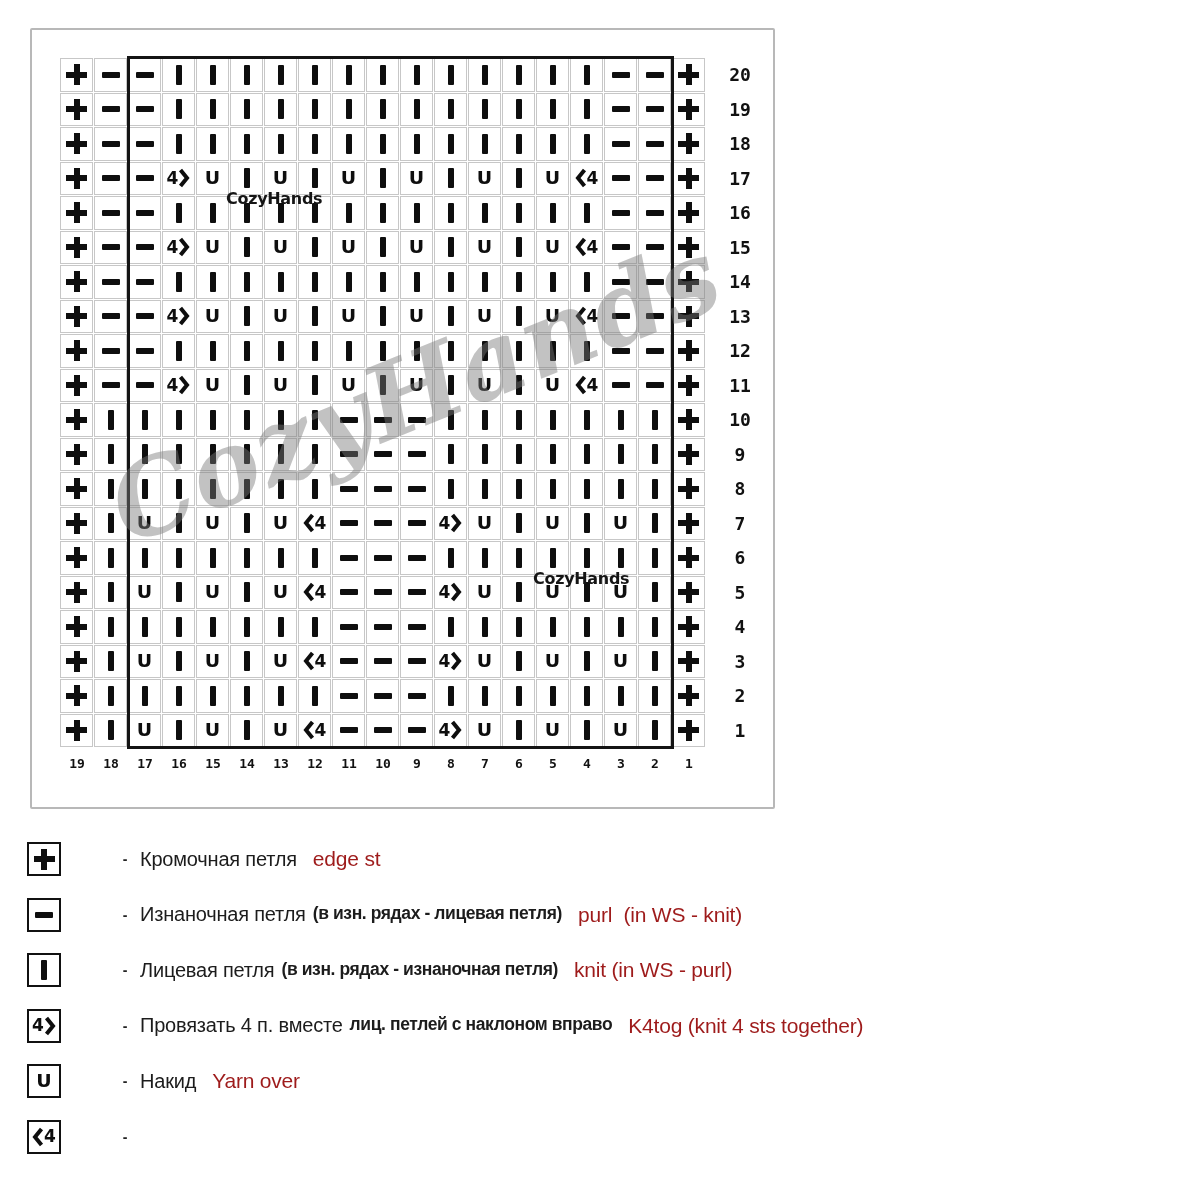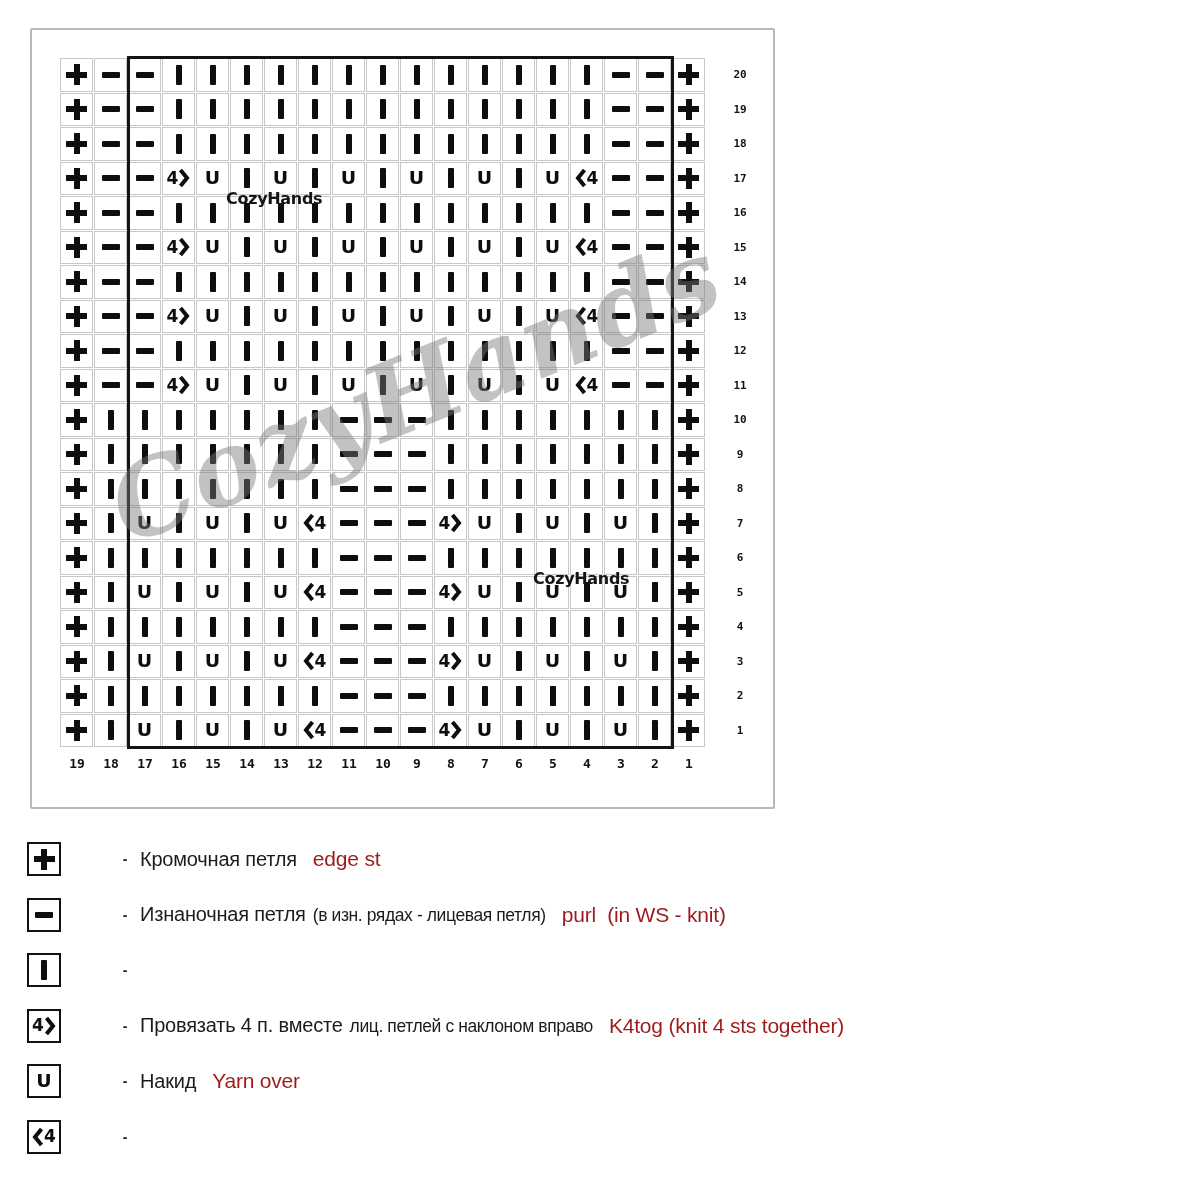--- a/index.html
+++ b/index.html
@@ -26,21 +26,21 @@
   .s-plus::after{content:"";position:absolute;left:7.5px;top:0;width:6px;height:21px;background:#0e0e0e;}
   .s-yo{font-family:"DejaVu Sans",sans-serif;font-weight:bold;font-size:19px;color:#0e0e0e;transform:scaleY(0.92);line-height:1;}
   .s-dec{display:flex;align-items:center;line-height:1;}
   .s-four{font-family:"DejaVu Sans",sans-serif;font-weight:bold;font-size:17px;color:#0e0e0e;}
   .repeat-box{
     position:absolute;left:95px;top:26px;width:547px;height:693px;
     border:3px solid #141414;box-sizing:border-box;pointer-events:none;
   }
   .rnum{
     position:absolute;left:690px;width:36px;height:34.5px;line-height:34.5px;
-    text-align:center;font-family:"DejaVu Sans Mono",monospace;font-weight:bold;font-size:11px;color:#111;
+    text-align:center;font-family:"DejaVu Sans Mono",monospace;font-weight:bold;font-size:18px;color:#111;
   }
   .col-numbers{position:absolute;left:28px;top:726px;height:20px;width:660px;}
   .cnum{
     position:absolute;top:0;width:34px;text-align:center;
     font-family:"DejaVu Sans Mono",monospace;font-weight:bold;font-size:13px;color:#111;
   }
   .watermark-big{
     position:absolute;left:53px;top:300px;width:660px;text-align:center;white-space:nowrap;
     font-family:"DejaVu Serif",serif;font-style:italic;font-weight:bold;font-size:103px;
     color:#7a7a7a;opacity:0.45;transform:rotate(-22deg);letter-spacing:1px;pointer-events:none;
@@ -55,23 +55,23 @@
   .legend{position:absolute;left:27px;top:842px;}
   .legend-item{display:flex;align-items:center;height:34px;margin-bottom:21.5px;}
   .legend-box{
     box-sizing:border-box;width:34px;height:34px;flex:0 0 34px;border:2px solid #111;
     display:flex;align-items:center;justify-content:center;background:#fff;
   }
   .legend-sep{
     margin-left:57px;margin-right:8px;width:14px;text-align:center;
     font-weight:bold;font-size:14px;color:#222;
   }
-  .legend-ru{display:flex;align-items:flex-end;white-space:nowrap;}
+  .legend-ru{display:flex;align-items:flex-start;white-space:nowrap;}
   .ru1{font-size:20px;color:#1c1c1c;letter-spacing:-0.2px;}
-  .ru2{font-size:17.5px;font-weight:normal;color:#1c1c1c;margin-left:7px;letter-spacing:-0.4px;}
+  .ru2{font-size:17.5px;font-weight:bold;color:#1c1c1c;margin-left:7px;letter-spacing:-0.4px;}
   .legend-en{font-size:21px;color:#9e1b1b;margin-left:16px;white-space:pre;letter-spacing:-0.2px;}
 </style>
 </head>
 <body>
 
 <div class="chart-panel">
   <div class="grid" id="grid">
       <div class="grow">
         <div class="cell">
           <div class="s-plus"></div>
@@ -1402,20 +1402,25 @@
         <span class="ru1">Изнаночная петля</span>
         <span class="ru2">(в изн. рядах - лицевая петля)</span>
       </div>
       <div class="legend-en">purl  (in WS - knit)</div>
     </div>
     <div class="legend-item">
       <div class="legend-box">
         <div class="s-knit"></div>
       </div>
       <div class="legend-sep">-</div>
+      <div class="legend-ru">
+        <span class="ru1">Лицевая петля</span>
+        <span class="ru2">(в изн. рядах - изнаночная петля)</span>
+      </div>
+      <div class="legend-en">knit (in WS - purl)</div>
     </div>
     <div class="legend-item">
       <div class="legend-box">
         <span class="s-dec">
           <span class="s-four">4</span>
           <svg width="12" height="22" viewBox="0 0 12 22">
             <path d="M2.5 3 L9 11 L2.5 19" fill="none" stroke="#0e0e0e" stroke-width="4"></path>
           </svg>
         </span>
       </div>

